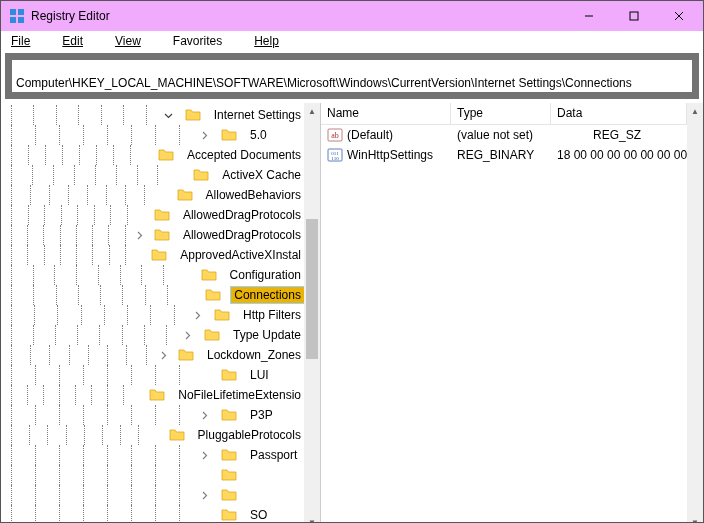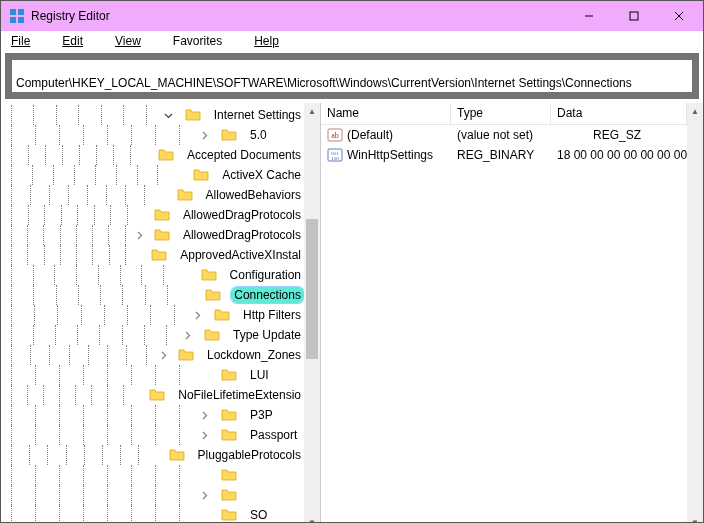--- a/index.html
+++ b/index.html
@@ -102,23 +102,22 @@
   }
   .exp.none { visibility: hidden; }
   .folder {
     width: 16px; height: 16px;
     display: inline-flex; align-items:center; justify-content:center;
   }
   .node-label {
     padding: 1px 3px;
   }
   .node-label.selected {
-    background: #5eead4;
+    background: #eab308;
     outline: 1px solid #99d1ff;
-    border-radius: 6px;
   }
   .parent-label {
     padding: 1px 3px;
   }
   
   .listpane {
     flex: 1;
     position: relative;
     overflow: hidden;
   }
@@ -530,48 +529,48 @@
         </div>
         <div class="tree-row">
           <span class="depthline"></span>
           <span class="depthline"></span>
           <span class="depthline"></span>
           <span class="depthline"></span>
           <span class="depthline"></span>
           <span class="depthline"></span>
           <span class="depthline"></span>
           <span class="depthline"></span>
+          <span class="exp none"></span>
+          <span class="folder">
+            <svg width="16" height="16" viewBox="0 0 16 16">
+              <path d="M1 3 h5 l1.5 2 H15 v8 H1 z" fill="#ffd75e" stroke="#d6a200" stroke-width="0.7"></path>
+            </svg>
+          </span>
+          <span class="node-label ">PluggableProtocols</span>
+        </div>
+        <div class="tree-row">
+          <span class="depthline"></span>
+          <span class="depthline"></span>
+          <span class="depthline"></span>
+          <span class="depthline"></span>
+          <span class="depthline"></span>
+          <span class="depthline"></span>
+          <span class="depthline"></span>
+          <span class="depthline"></span>
           <span class="exp ">
             <svg width="9" height="9" viewBox="0 0 9 9">
               <path d="M3 1 L6.5 4.5 L3 8" fill="none" stroke="#808080" stroke-width="1.2"></path>
             </svg>
           </span>
           <span class="folder">
             <svg width="16" height="16" viewBox="0 0 16 16">
               <path d="M1 3 h5 l1.5 2 H15 v8 H1 z" fill="#ffd75e" stroke="#d6a200" stroke-width="0.7"></path>
             </svg>
           </span>
           <span class="node-label ">Passport</span>
-        </div>
-        <div class="tree-row">
-          <span class="depthline"></span>
-          <span class="depthline"></span>
-          <span class="depthline"></span>
-          <span class="depthline"></span>
-          <span class="depthline"></span>
-          <span class="depthline"></span>
-          <span class="depthline"></span>
-          <span class="depthline"></span>
-          <span class="exp none"></span>
-          <span class="folder">
-            <svg width="16" height="16" viewBox="0 0 16 16">
-              <path d="M1 3 h5 l1.5 2 H15 v8 H1 z" fill="#ffd75e" stroke="#d6a200" stroke-width="0.7"></path>
-            </svg>
-          </span>
-          <span class="node-label ">PluggableProtocols</span>
         </div>
         <div class="tree-row">
           <span class="depthline"></span>
           <span class="depthline"></span>
           <span class="depthline"></span>
           <span class="depthline"></span>
           <span class="depthline"></span>
           <span class="depthline"></span>
           <span class="depthline"></span>
           <span class="depthline"></span>

